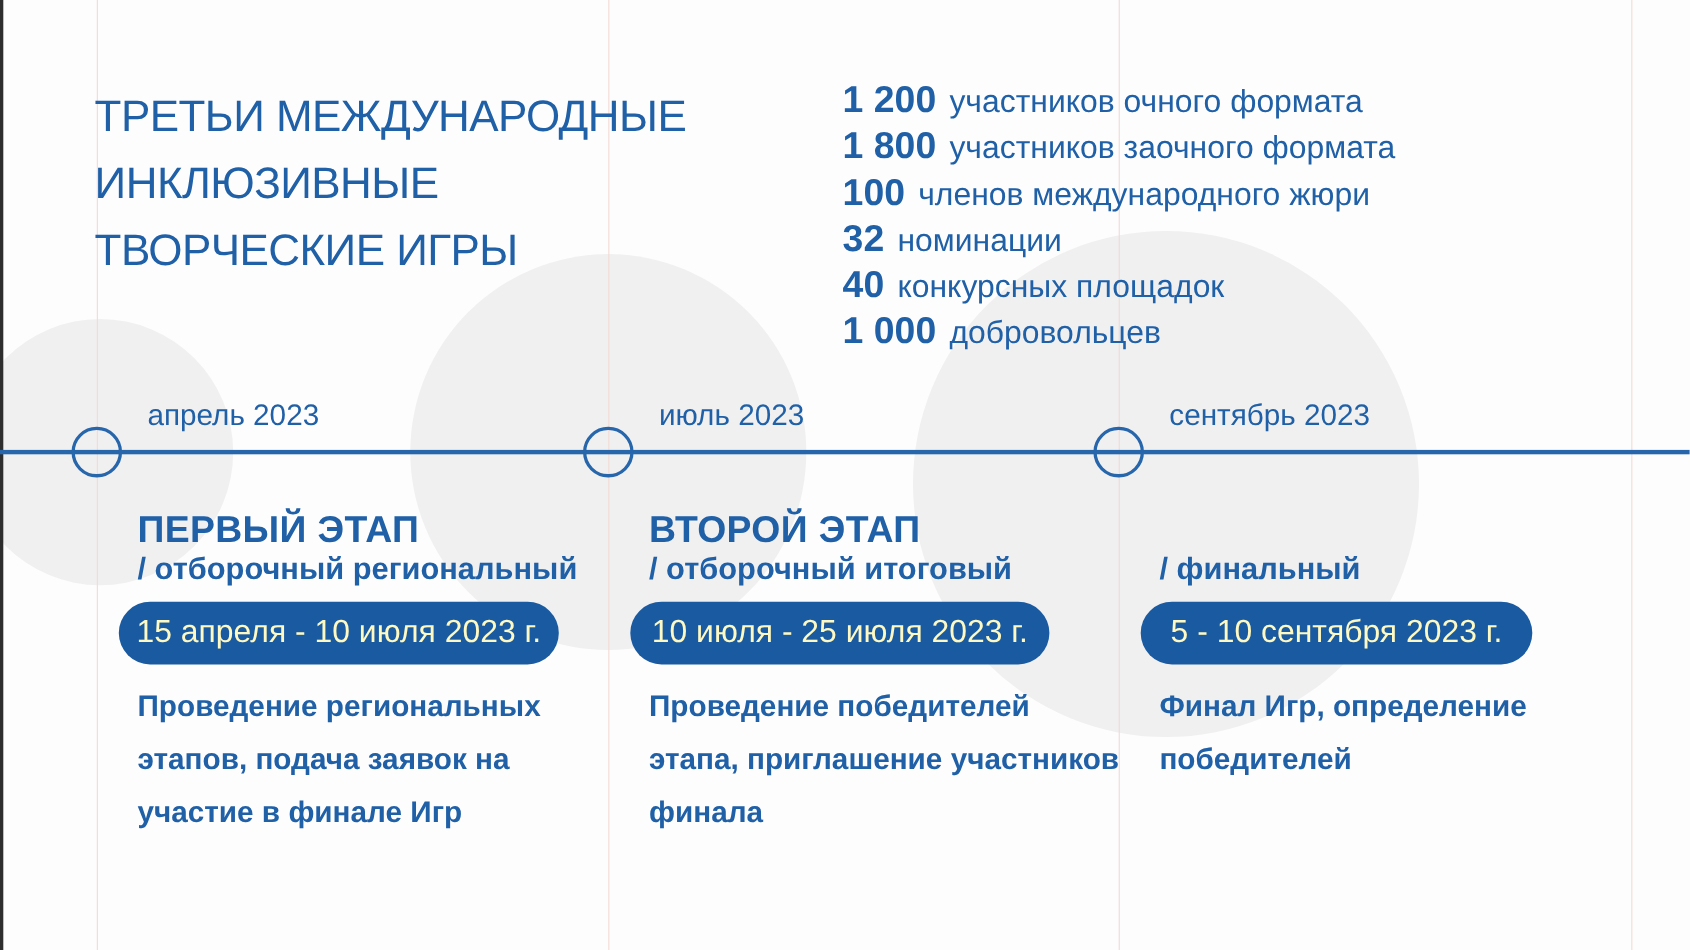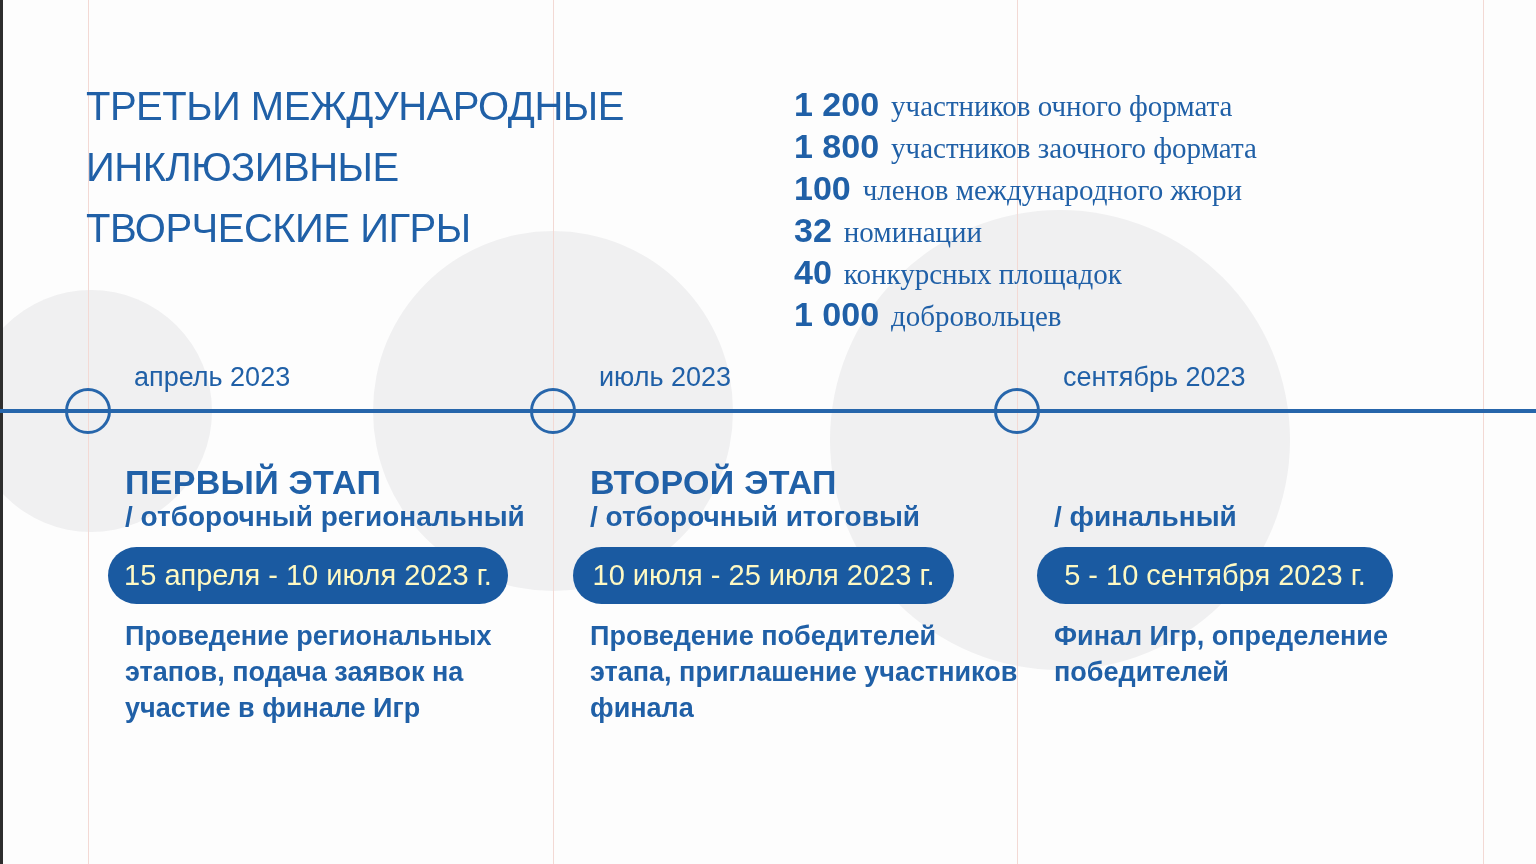--- a/index.html
+++ b/index.html
@@ -18,41 +18,41 @@
   .g1{left:88px;} .g2{left:553px;} .g3{left:1017px;} .g4{left:1483px;}
   
   .screen-edge{position:absolute;left:0;top:0;bottom:0;width:3px;background:#2e2e2e;}
   
   .title{
     position:absolute;left:86px;top:76px;
     color:#2060a7;font-size:40px;font-weight:400;line-height:61px;
     letter-spacing:-0.5px;
   }
   
-  .stats{position:absolute;left:766px;top:85px;color:#2060a7;margin-left:28px;}
+  .stats{position:absolute;left:766px;top:72px;color:#2060a7;}
   .stat-row{display:flex;align-items:baseline;gap:12px;height:42px;}
   .stat-value{font-size:34px;font-weight:700;}
-  .stat-label{font-size:29px;font-weight:400;font-family:Liberation Serif, serif;}
+  .stat-label{font-size:29px;font-weight:400;}
   
   .timeline-line{position:absolute;left:0;right:0;top:409px;height:4px;background:#2766ab;}
   .node{position:absolute;top:388px;width:46px;height:46px;border:3px solid #2766ab;
         border-radius:50%;background:transparent;box-sizing:border-box;}
   .n1{left:65px;} .n2{left:530px;} .n3{left:994px;}
   
   .stage{position:absolute;top:0;width:465px;height:864px;color:#2060a7;margin-left:12px;}
   .s1{left:88px;} .s2{left:553px;} .s3{left:1017px;}
   .stage-date{position:absolute;left:34px;top:362px;font-size:27px;font-weight:400;}
   .stage-title{position:absolute;left:25px;top:463px;font-size:34px;font-weight:700;letter-spacing:0.3px;}
   .stage-subtitle{position:absolute;left:25px;top:501px;font-size:28px;font-weight:600;}
   .pill{
     position:absolute;left:8px;top:547px;height:57px;border-radius:29px;
     background:#1a5aa1;color:#fef9c3;display:flex;align-items:center;justify-content:center;
     font-size:29px;font-weight:400;white-space:nowrap;
   }
-  .stage-desc{position:absolute;left:25px;top:618px;font-size:27px;font-weight:600;line-height:36px;}
+  .stage-desc{position:absolute;left:25px;top:618px;font-size:27px;font-weight:600;line-height:48px;}
 </style>
 </head>
 <body>
 
 <div class="bg-circle bg-c1"></div>
 <div class="bg-circle bg-c2"></div>
 <div class="bg-circle bg-c3"></div>
 <div class="guide g1"></div>
 <div class="guide g2"></div>
 <div class="guide g3"></div>

